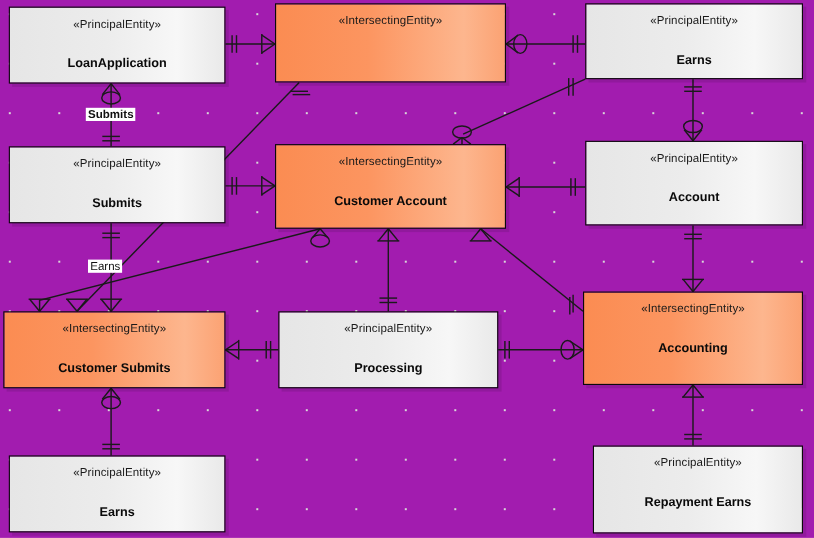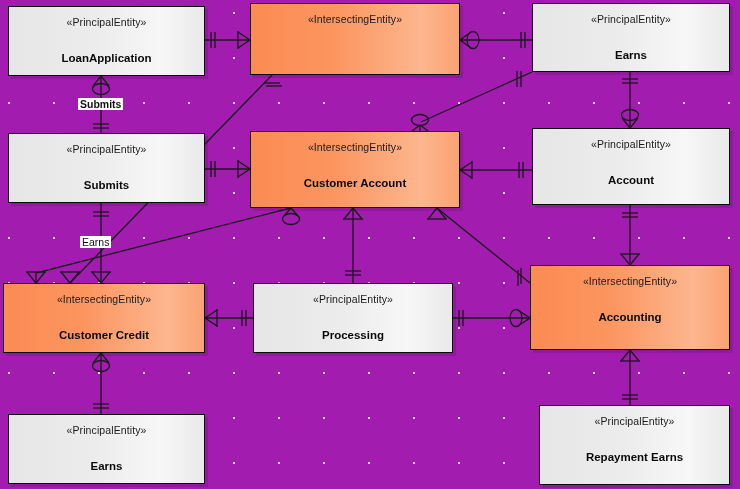--- a/index.html
+++ b/index.html
@@ -249,21 +249,21 @@
     <span class="ename">Customer Account</span>
   </div>
 
   <div class="entity principal" style="left:532px;top:128px;width:198px;height:77px;">
     <span class="stereo">«PrincipalEntity»</span>
     <span class="ename">Account</span>
   </div>
 
   <div class="entity intersecting" style="left:3px;top:283px;width:202px;height:70px;">
     <span class="stereo">«IntersectingEntity»</span>
-    <span class="ename">Customer Credit</span>
+    <span class="ename">Customer Submits</span>
   </div>
 
   <div class="entity principal" style="left:253px;top:283px;width:200px;height:70px;">
     <span class="stereo">«PrincipalEntity»</span>
     <span class="ename">Processing</span>
   </div>
 
   <div class="entity intersecting" style="left:530px;top:265px;width:200px;height:85px;">
     <span class="stereo">«IntersectingEntity»</span>
     <span class="ename">Accounting</span>

